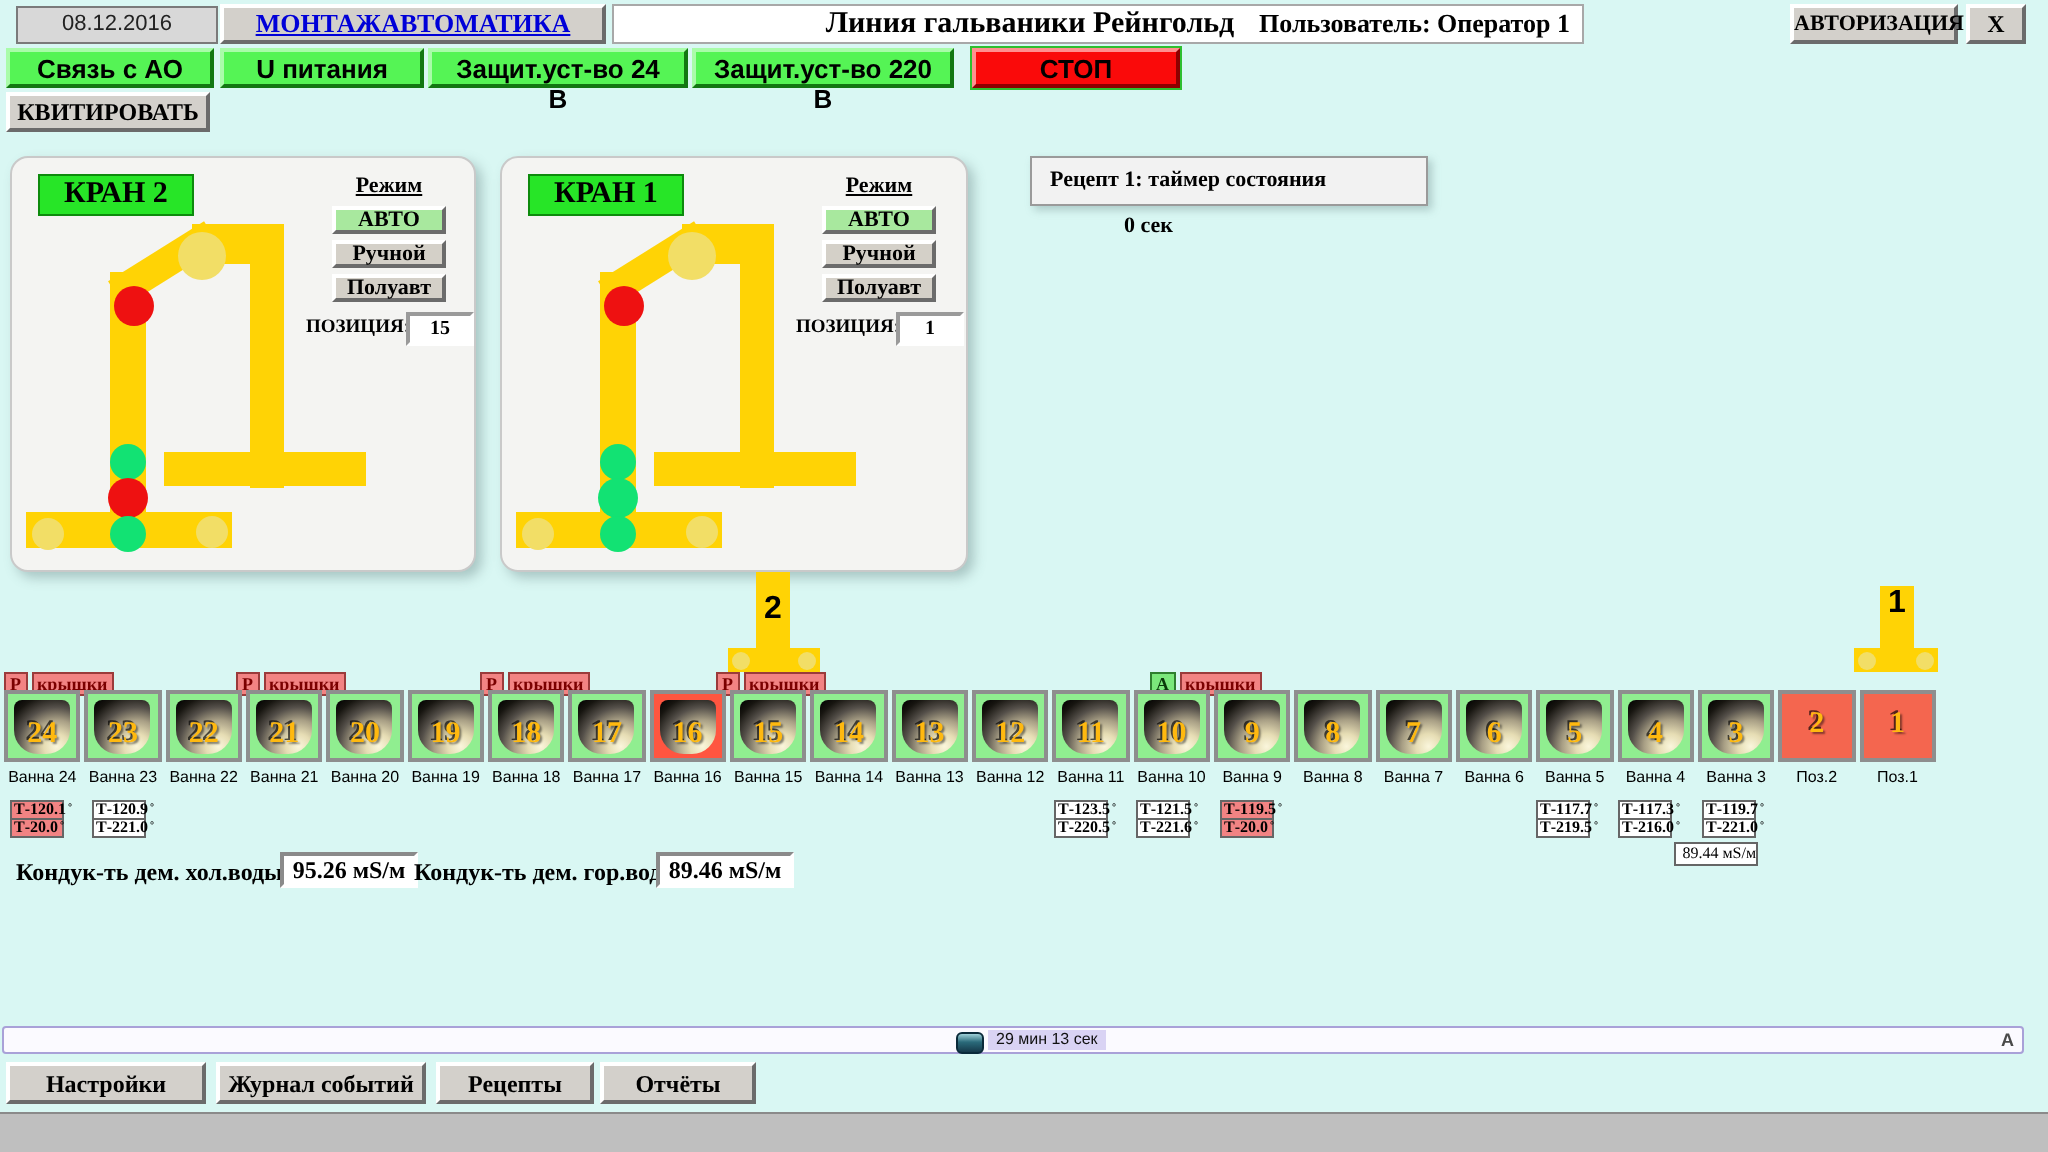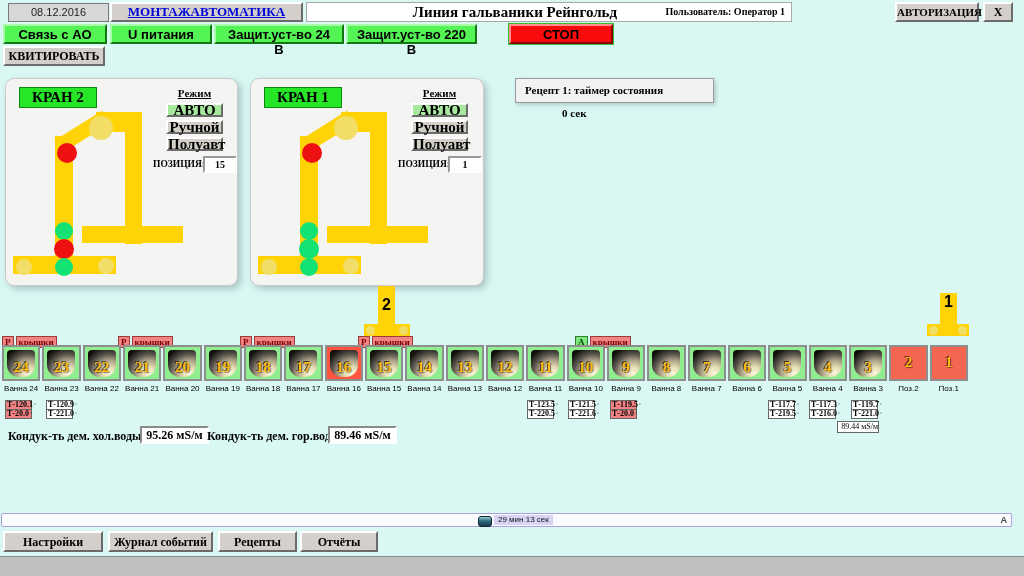--- a/index.html
+++ b/index.html
@@ -12,40 +12,40 @@
   
   .dt-field{position:absolute;left:8px;top:3px;width:99px;height:17px;background:#D8D8D8;
             border:1px solid #7a7a7a;font:11px "Liberation Sans",sans-serif;color:#222;
             text-align:center;line-height:17px;}
   .brand{left:110px;top:2px;width:193px;height:20px;font-size:13px;line-height:16px;
          color:#0000D8;text-decoration:underline;}
   .title-strip{position:absolute;left:306px;top:2px;width:486px;height:20px;background:#FFFFFF;
                border:1px solid #A8A8A8;box-sizing:border-box;}
   .page-title{position:absolute;left:58px;width:300px;top:0;text-align:center;
               font-weight:bold;font-size:15px;line-height:18px;color:#000;}
-  .user-label{position:absolute;right:6px;top:0;font-weight:bold;font-size:10px;line-height:18px;}
+  .user-label{position:absolute;right:6px;top:0;font-weight:bold;font-size:13px;line-height:18px;}
   .auth{left:895px;top:2px;width:84px;height:20px;font-size:11px;line-height:15px;}
   .close{left:983px;top:2px;width:30px;height:20px;font-size:12px;line-height:15px;}
   
   .st-btn{position:absolute;top:24px;height:20px;box-sizing:border-box;background:#55F455;
           border:2px solid;border-color:#A9FCA9 #127712 #127712 #A9FCA9;text-align:center;
           font-weight:bold;font-size:13px;line-height:15px;color:#000;cursor:pointer;}
   .st-btn.alarm{background:#FA0A0A;border-color:#FF9090 #8d0000 #8d0000 #FF9090;
-          outline:1px solid #2FBF2F;margin-left:23px;}
+          outline:1px solid #2FBF2F;}
   .ack{left:3px;top:46px;width:102px;height:20px;font-size:12px;line-height:15px;}
   
   .crane-panel{position:absolute;top:78px;width:231px;height:206px;background:#F4F4F2;
                border:1px solid #C9C9C9;border-radius:9px;box-shadow:3px 3px 6px rgba(110,140,140,.45);}
   .crane-tag{position:absolute;left:13px;top:8px;padding:1px 12px;background:#27E527;
              border:1px solid #0d8a0d;font-weight:bold;font-size:15px;color:#000;}
   .mode-label{position:absolute;left:160px;top:8px;width:57px;text-align:center;
               font-weight:bold;font-size:11px;text-decoration:underline;}
   .mode-btn{position:absolute;left:160px;width:57px;height:14px;box-sizing:border-box;
             background:#D4D0C8;border:2px solid;border-color:#fff #6B6B6B #6B6B6B #fff;
-            font-family:"Liberation Serif",serif;font-weight:bold;font-size:15px;line-height:10px;
+            font-family:"Liberation Serif",serif;font-weight:bold;font-size:11px;line-height:10px;
             text-align:center;padding:0;cursor:pointer;}
   .mode-btn.active{background:#A8E89E;}
   .pos-label{position:absolute;left:147px;top:80px;font-weight:bold;font-size:9.5px;}
   .pos-field{position:absolute;left:197px;top:77px;width:30px;height:13px;background:#fff;
              border:2px solid;border-color:#9a9a9a #fff #fff #9a9a9a;box-sizing:content-box;
              text-align:center;font-weight:bold;font-size:10px;line-height:13px;}
   .crane-svg{position:absolute;left:0;top:0;width:231px;height:206px;}
   
   .recipe{position:absolute;left:515px;top:78px;width:197px;height:23px;background:#F2F2F2;
           border:1px solid #9a9a9a;box-shadow:2px 2px 4px rgba(110,140,140,.4);

